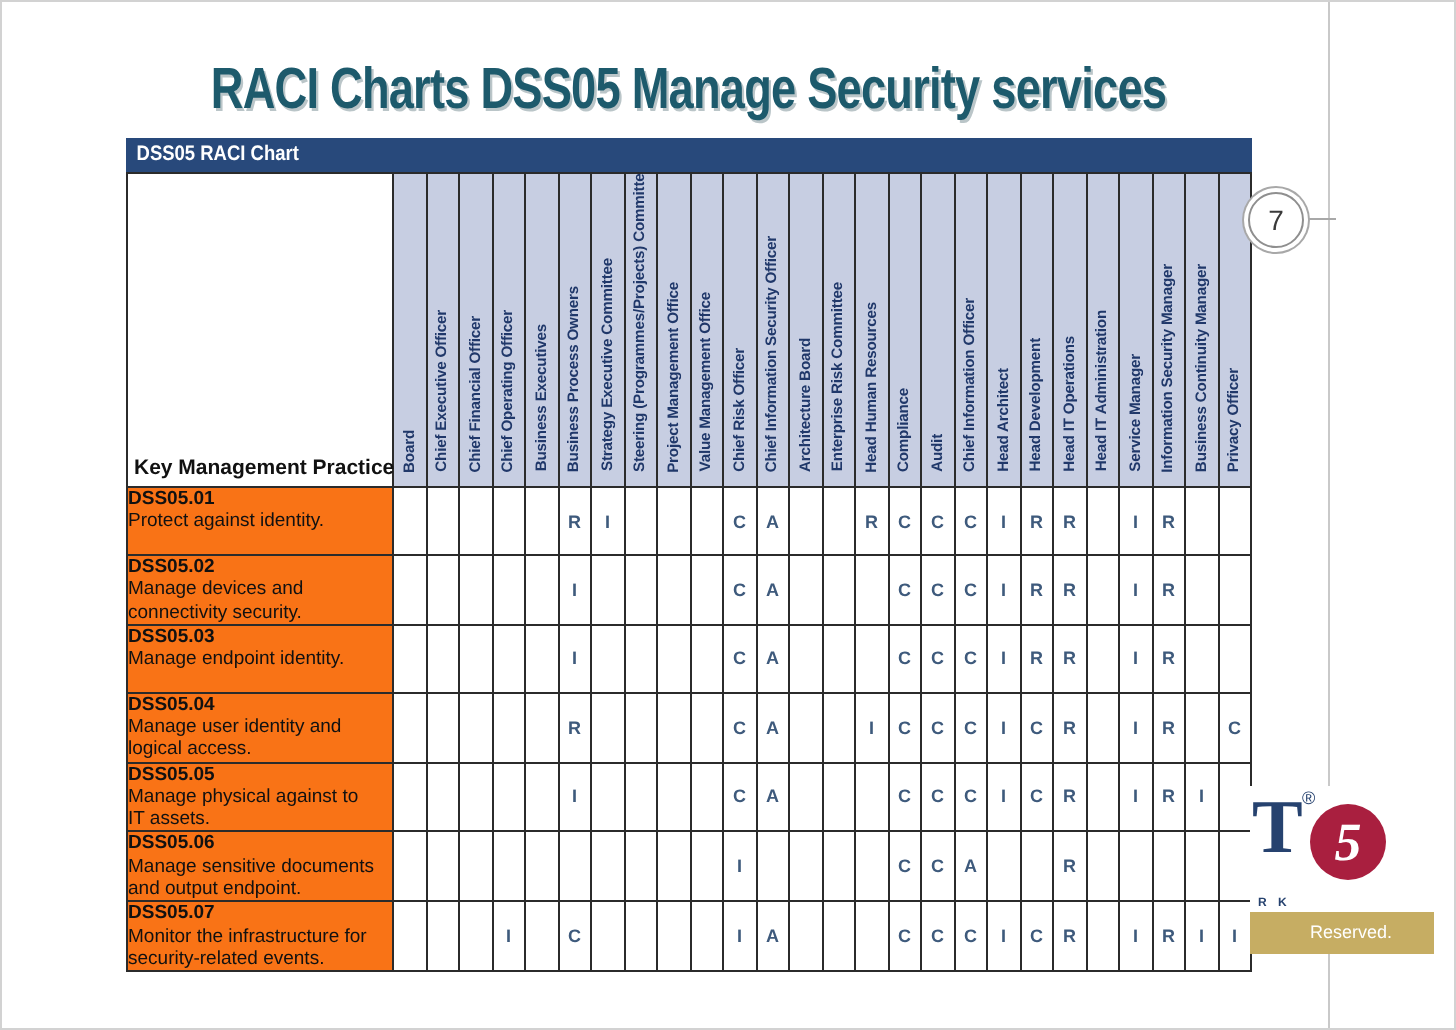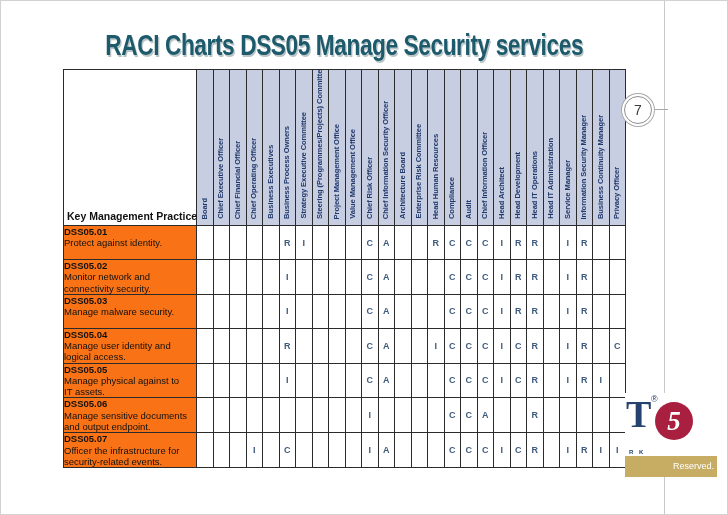--- a/index.html
+++ b/index.html
@@ -49,35 +49,36 @@
   .logo{position:absolute;left:624px;top:392px;width:92px;height:63px;background:#fff;z-index:2;}
   .logo-t{position:absolute;left:1px;top:2px;font-family:"Liberation Serif",serif;
     font-weight:bold;font-size:38px;color:#26426f;line-height:1;}
   .logo-r{position:absolute;left:26px;top:1px;font-size:9px;color:#26426f;}
   .logo-5{position:absolute;left:30px;top:9px;width:38px;height:38px;border-radius:50%;
     background:#a91f3f;color:#fff;text-align:center;line-height:38px;
     font-family:"Liberation Serif",serif;font-style:italic;font-weight:bold;font-size:27px;}
   .logo-cap{position:absolute;left:4px;bottom:1px;font-size:6px;letter-spacing:2px;
     color:#26426f;font-weight:bold;}
   .rights{position:absolute;left:624px;top:455px;width:92px;height:21px;background:#c6ad63;
-    color:#fff;font-size:9px;line-height:21px;padding-left:48px;box-sizing:border-box;
+    color:#fff;font-size:9px;line-height:21px;padding-left:30px;box-sizing:border-box;
     white-space:nowrap;z-index:2;}
 </style>
 </head>
 <body>
 
 <div class="page">
   <div class="edge-vline"></div>
 
   <h1 class="title"><span class="title-inner">RACI Charts DSS05 Manage Security services</span></h1>
 
   <div class="page-circle"><span>7</span></div>
   <div class="circle-tick"></div>
 
   <div class="table-area">
+    <div class="table-bar"><span class="bar-inner">DSS05 RACI Chart</span></div>
     <table class="raci">
         <colgroup>
           <col class="c-label">
           <col>
           <col>
           <col>
           <col>
           <col>
           <col>
           <col>
@@ -163,21 +164,21 @@
             <td class="cell">R</td>
             <td class="cell"></td>
             <td class="cell">I</td>
             <td class="cell">R</td>
             <td class="cell"></td>
             <td class="cell"></td>
           </tr>
           <tr>
             <td class="plabel">
               <div class="pid">DSS05.02</div>
-              <div class="pdesc">Monitor network and connectivity security.</div>
+              <div class="pdesc">Manage devices and connectivity security.</div>
             </td>
             <td class="cell"></td>
             <td class="cell"></td>
             <td class="cell"></td>
             <td class="cell"></td>
             <td class="cell"></td>
             <td class="cell">I</td>
             <td class="cell"></td>
             <td class="cell"></td>
             <td class="cell"></td>
@@ -195,21 +196,21 @@
             <td class="cell">R</td>
             <td class="cell"></td>
             <td class="cell">I</td>
             <td class="cell">R</td>
             <td class="cell"></td>
             <td class="cell"></td>
           </tr>
           <tr>
             <td class="plabel">
               <div class="pid">DSS05.03</div>
-              <div class="pdesc">Manage malware security.</div>
+              <div class="pdesc">Manage endpoint identity.</div>
             </td>
             <td class="cell"></td>
             <td class="cell"></td>
             <td class="cell"></td>
             <td class="cell"></td>
             <td class="cell"></td>
             <td class="cell">I</td>
             <td class="cell"></td>
             <td class="cell"></td>
             <td class="cell"></td>
@@ -323,21 +324,21 @@
             <td class="cell">R</td>
             <td class="cell"></td>
             <td class="cell"></td>
             <td class="cell"></td>
             <td class="cell"></td>
             <td class="cell"></td>
           </tr>
           <tr>
             <td class="plabel">
               <div class="pid">DSS05.07</div>
-              <div class="pdesc">Officer the infrastructure for security-related events.</div>
+              <div class="pdesc">Monitor the infrastructure for security-related events.</div>
             </td>
             <td class="cell"></td>
             <td class="cell"></td>
             <td class="cell"></td>
             <td class="cell">I</td>
             <td class="cell"></td>
             <td class="cell">C</td>
             <td class="cell"></td>
             <td class="cell"></td>
             <td class="cell"></td>

